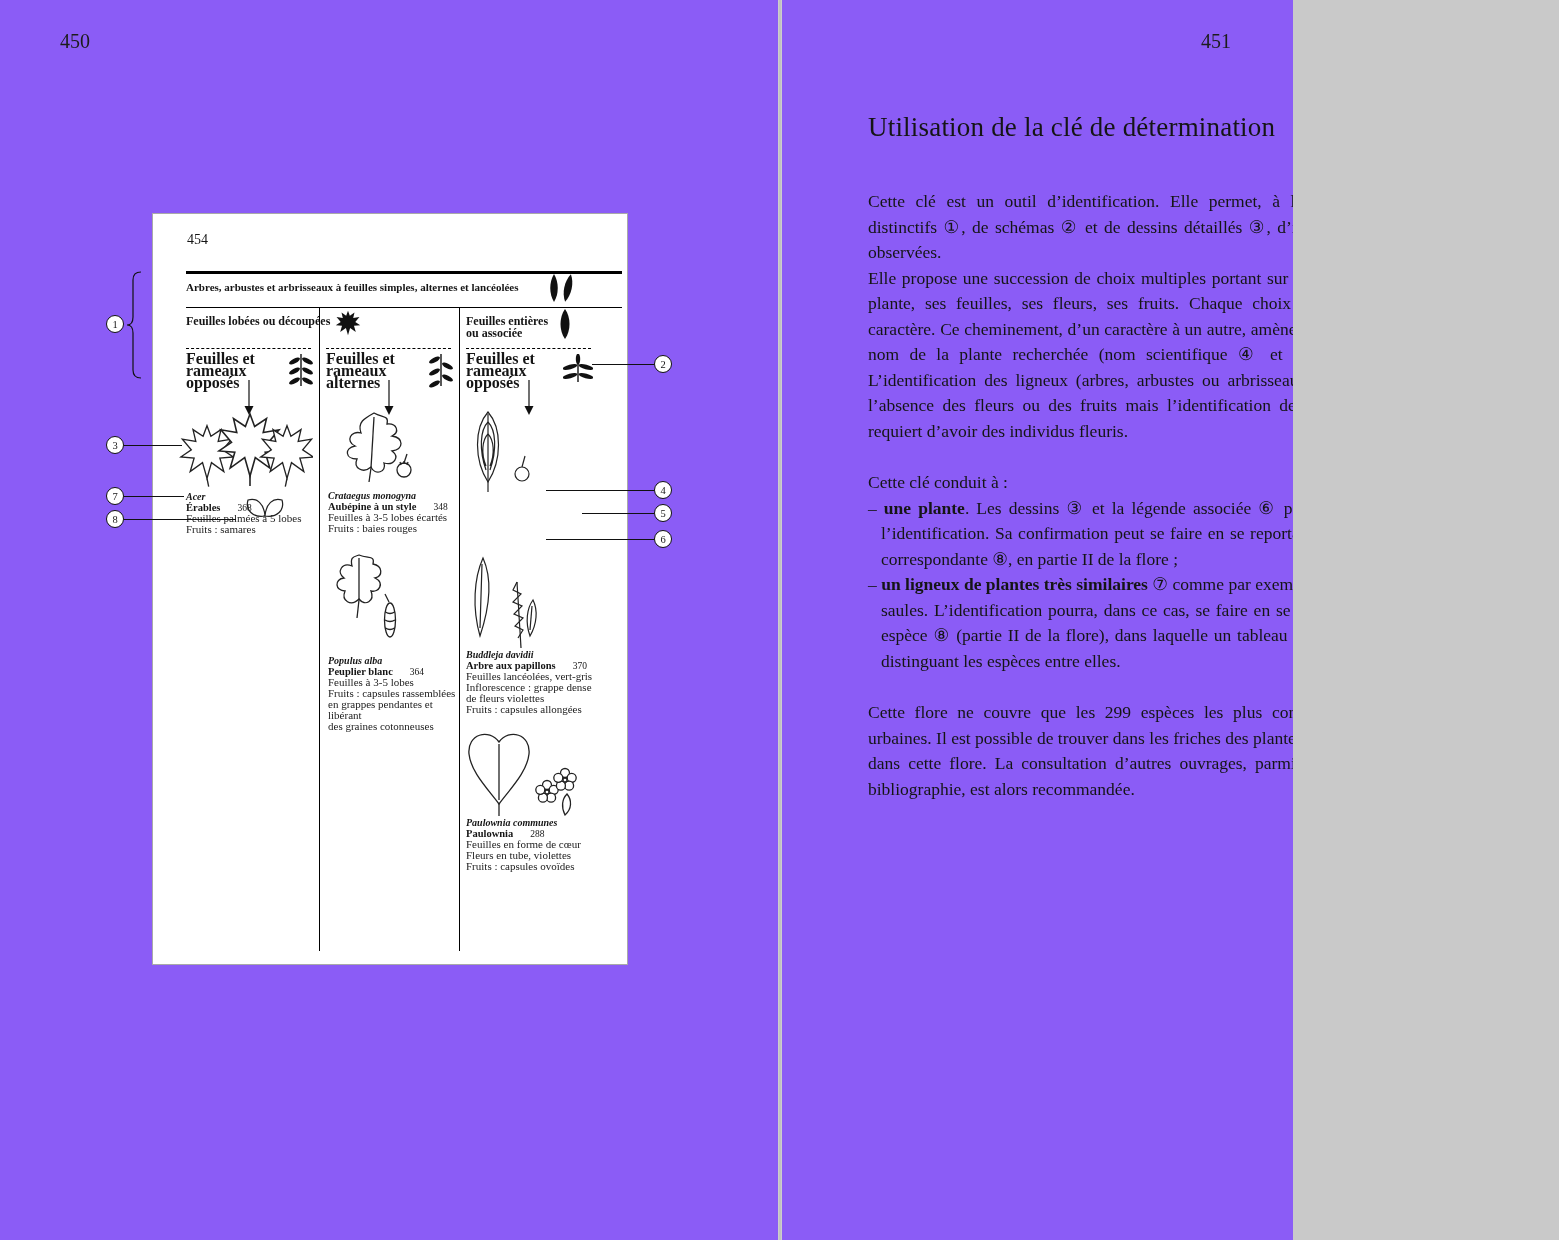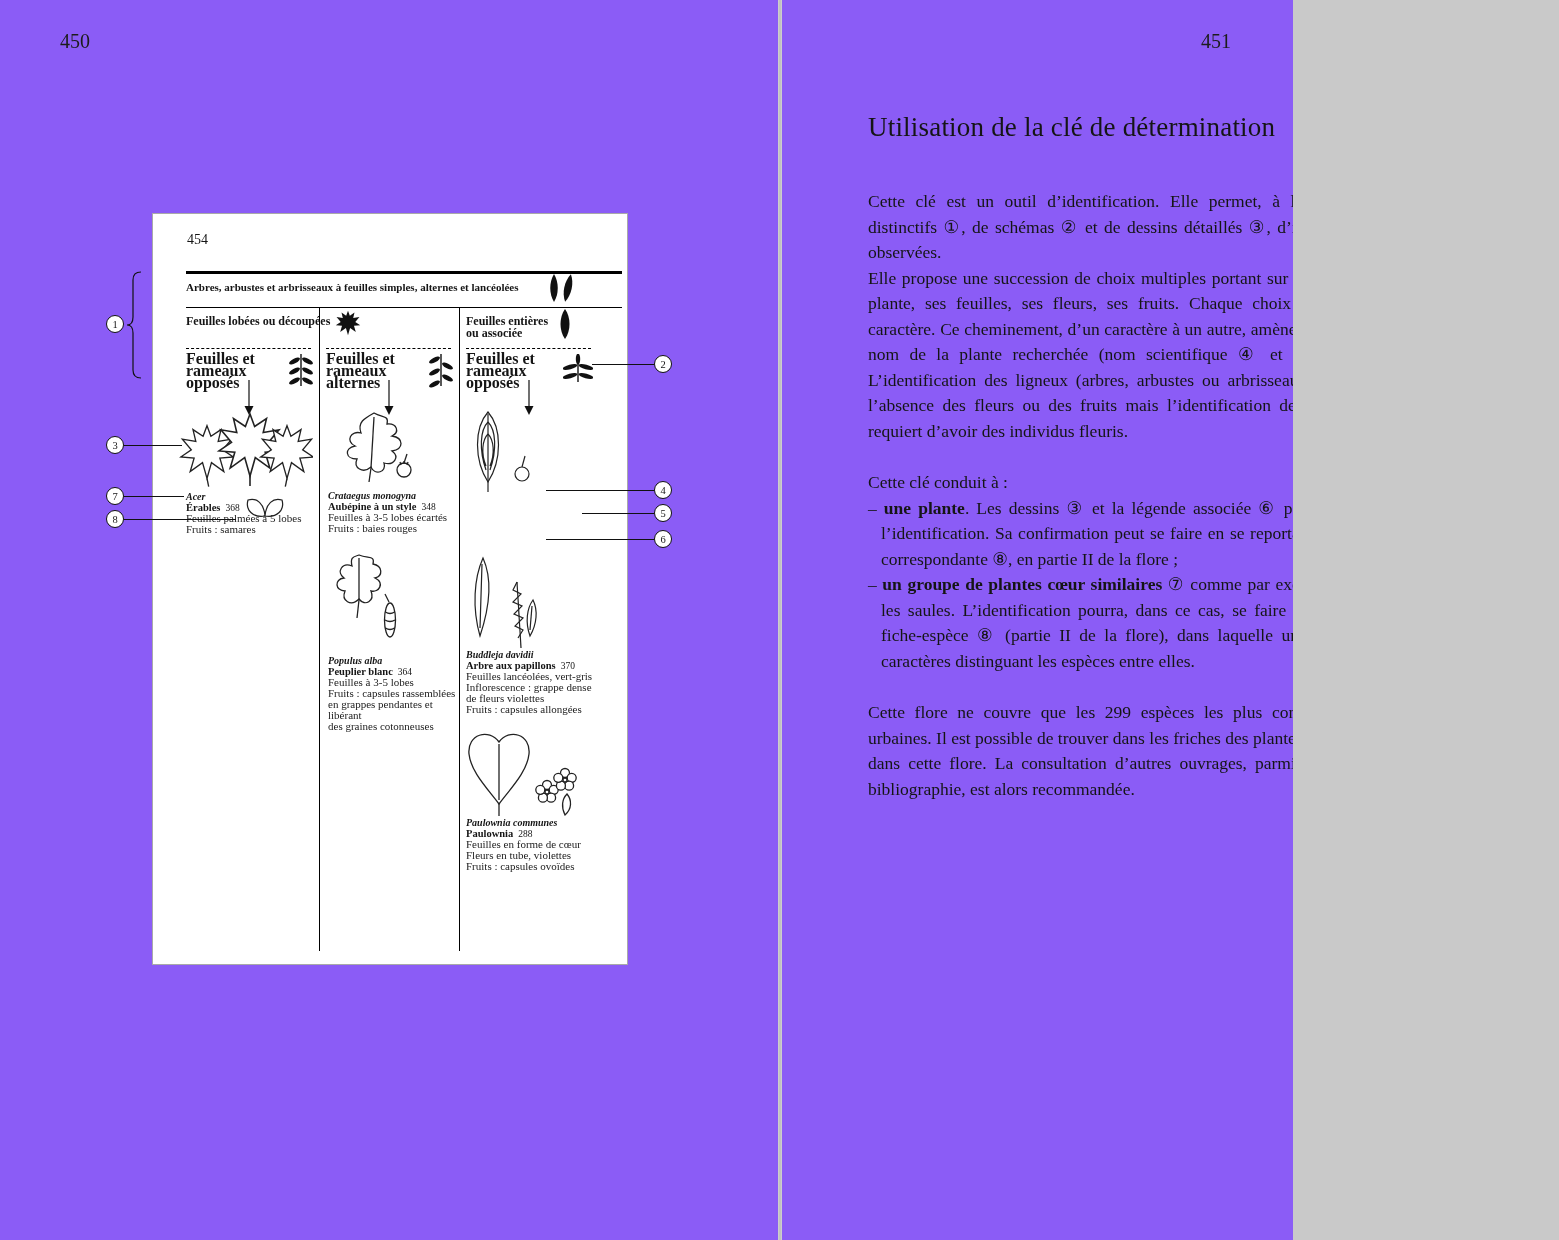--- a/index.html
+++ b/index.html
@@ -19,21 +19,21 @@
   .hdr{position:absolute;left:33px;top:67px;width:356px;font-size:11px;font-weight:bold;}
   .sect{position:absolute;font-size:12px;font-weight:bold;white-space:pre-line;line-height:12px;}
   .vline{position:absolute;top:93px;width:1px;height:644px;background:#000;}
   .dashline{position:absolute;top:134px;width:125px;border-top:1.5px dashed #000;}
   .subhdr{position:absolute;top:139px;width:100px;font-size:16px;font-weight:bold;
           line-height:12px;white-space:pre-line;}
   .ill{position:absolute;}
   .species{position:absolute;width:140px;}
   .latin{font-size:10px;font-weight:bold;font-style:italic;}
   .common{font-size:10.5px;font-weight:bold;}
-  .common .pg{font-weight:normal;font-size:9.5px;margin-left:5px;}
+  .common .pg{font-weight:normal;font-size:9.5px;margin-left:17px;}
   .desc{font-size:11px;line-height:11px;white-space:pre-line;color:#222;}
 
   
   .co{position:absolute;width:18px;height:18px;border:1px solid #111;border-radius:50%;
       background:#fff;font-size:10.5px;line-height:17px;text-align:center;box-sizing:border-box;}
   .cl{position:absolute;height:1px;background:#111;}
   .brace{position:absolute;left:126px;top:270px;}
 
   
   .article{position:absolute;left:868px;top:112px;width:570px;}
@@ -284,18 +284,18 @@
   <div class="cl" style="left:546px;top:539px;width:108px"></div>
 
   <div class="article">
     <h1>Utilisation de la clé de détermination</h1>
     <div class="body">
       <p>Cette clé est un outil d’identification. Elle permet, à l’aide de caractères distinctifs ①, de schémas ② et de dessins détaillés ③, d’identifier les plantes observées.</p>
       <p>Elle propose une succession de choix multiples portant sur le port général de la plante, ses feuilles, ses fleurs, ses fruits. Chaque choix amène à un sous-caractère. Ce cheminement, d’un caractère à un autre, amène progressivement au nom de la plante recherchée (nom scientifique ④ et nom commun ⑤). L’identification des ligneux (arbres, arbustes ou arbrisseaux) peut se faire en l’absence des fleurs ou des fruits mais l’identification des plantes herbacées requiert d’avoir des individus fleuris.</p>
       <div class="gap"></div>
       <p>Cette clé conduit à :</p>
       <p class="bullet"><span>– </span><b>une plante</b><span>. Les dessins ③ et la légende associée ⑥ permettent de valider l’identification. Sa confirmation peut se faire en se reportant à la fiche-espèce correspondante ⑧, en partie II de la flore ;</span></p>
-      <p class="bullet"><span>– </span><b>un groupe de plantes cœur similaires</b><span> ⑦ comme par exemple les érables ou les saules. L’identification pourra, dans ce cas, se faire en se reportant à la fiche-espèce ⑧ (partie II de la flore), dans laquelle un tableau dresse les caractères distinguant les espèces entre elles.</span></p>
+      <p class="bullet"><span>– </span><b>un ligneux de plantes très similaires</b><span> ⑦ comme par exemple les érables ou les saules. L’identification pourra, dans ce cas, se faire en se reportant à la fiche-espèce ⑧ (partie II de la flore), dans laquelle un tableau dresse les caractères distinguant les espèces entre elles.</span></p>
       <div class="gap"></div>
       <p>Cette flore ne couvre que les 299 espèces les plus communes des friches urbaines. Il est possible de trouver dans les friches des plantes qui ne figurent pas dans cette flore. La consultation d’autres ouvrages, parmi ceux cités dans la bibliographie, est alors recommandée.</p>
     </div>
   </div>
 </div>
 
 </body></html>

